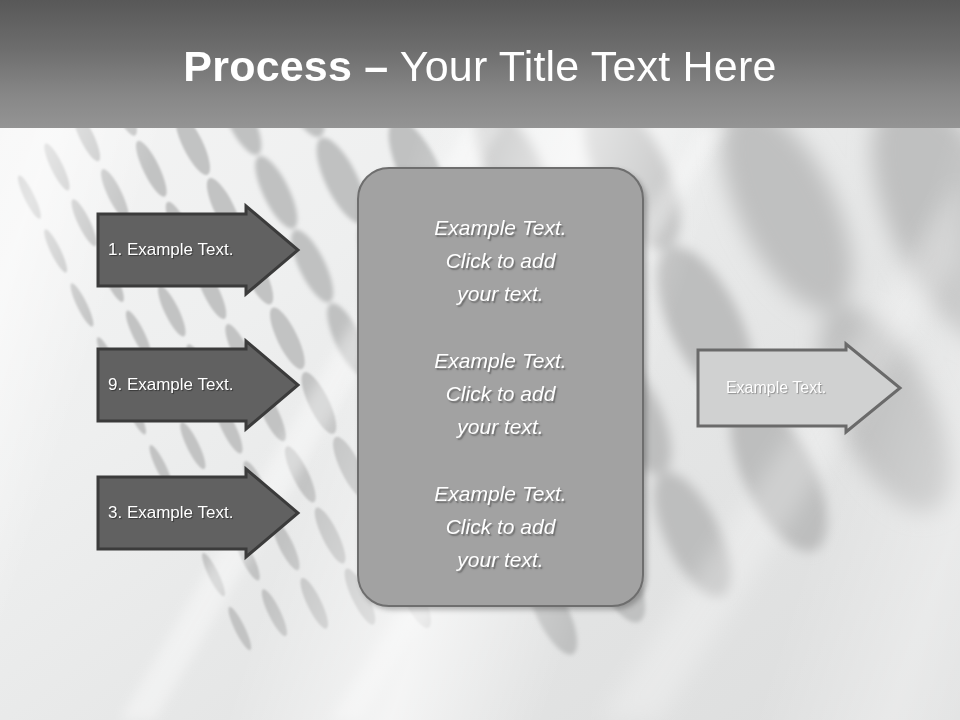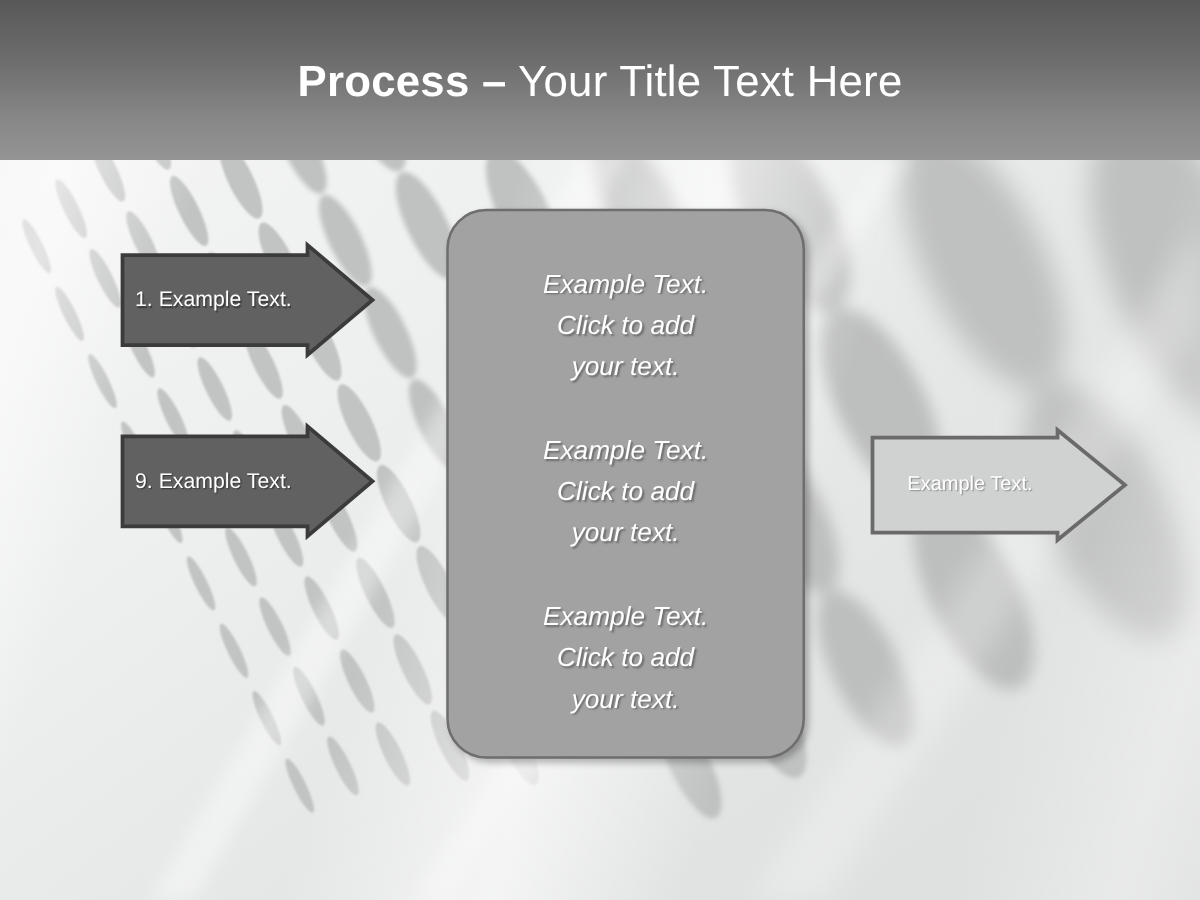--- a/index.html
+++ b/index.html
@@ -53,21 +53,21 @@
     width: 960px;
     height: 128px;
     background: linear-gradient(180deg, #585858 0%, #6d6d6d 38%, #878787 74%, #949494 100%);
   }
   .title {
     position: absolute;
     left: 0; right: 0;
     top: 44px;
     text-align: center;
     color: #ffffff;
-    font-size: 35px;
+    font-size: 43px;
     line-height: 44px;
     letter-spacing: 0.2px;
     white-space: nowrap;
   }
   .title .bold { font-weight: bold; }
   .title .light { font-weight: normal; }
 
   
   .arrow-left {
     position: absolute;
@@ -83,21 +83,21 @@
     width: 160px;
     display: flex;
     align-items: center;
     justify-content: flex-start;
     color: #ffffff;
     font-size: 17px;
     text-shadow: 1px 1px 1px rgba(0,0,0,0.45);
     pointer-events: none;
   }
 
-  #arrow1 { left: 96px; top: 194px; text-align: center; }
+  #arrow1 { left: 96px; top: 204px; text-align: center; }
   #arrow2 { left: 96px; top: 339px; }
   #arrow3 { left: 96px; top: 467px; }
 
   
   .center-box {
     position: absolute;
     left: 357px;
     top: 167px;
     width: 287px;
     height: 440px;
@@ -316,20 +316,26 @@
     <div class="arrow-label">1. Example Text.</div>
   </div>
 
   <div class="arrow-left" id="arrow2">
     <svg width="204" height="92" viewBox="0 0 204 92">
       <path d="M 2 10 L 150 10 L 150 2 L 202 46 L 150 90 L 150 82 L 2 82 Z" fill="#616161" stroke="#3b3b3b" stroke-width="3" stroke-linejoin="miter"></path>
     </svg>
     <div class="arrow-label">9. Example Text.</div>
   </div>
 
+  <div class="arrow-left" id="arrow3">
+    <svg width="204" height="92" viewBox="0 0 204 92">
+      <path d="M 2 10 L 150 10 L 150 2 L 202 46 L 150 90 L 150 82 L 2 82 Z" fill="#616161" stroke="#3b3b3b" stroke-width="3" stroke-linejoin="miter"></path>
+    </svg>
+    <div class="arrow-label">3. Example Text.</div>
+  </div>
 
   <div class="center-box">
     <div class="center-para">Example Text.
 Click  to add
 your text.</div>
     <div class="center-para">Example Text.
 Click  to add
 your text.</div>
     <div class="center-para">Example Text.
 Click  to add

